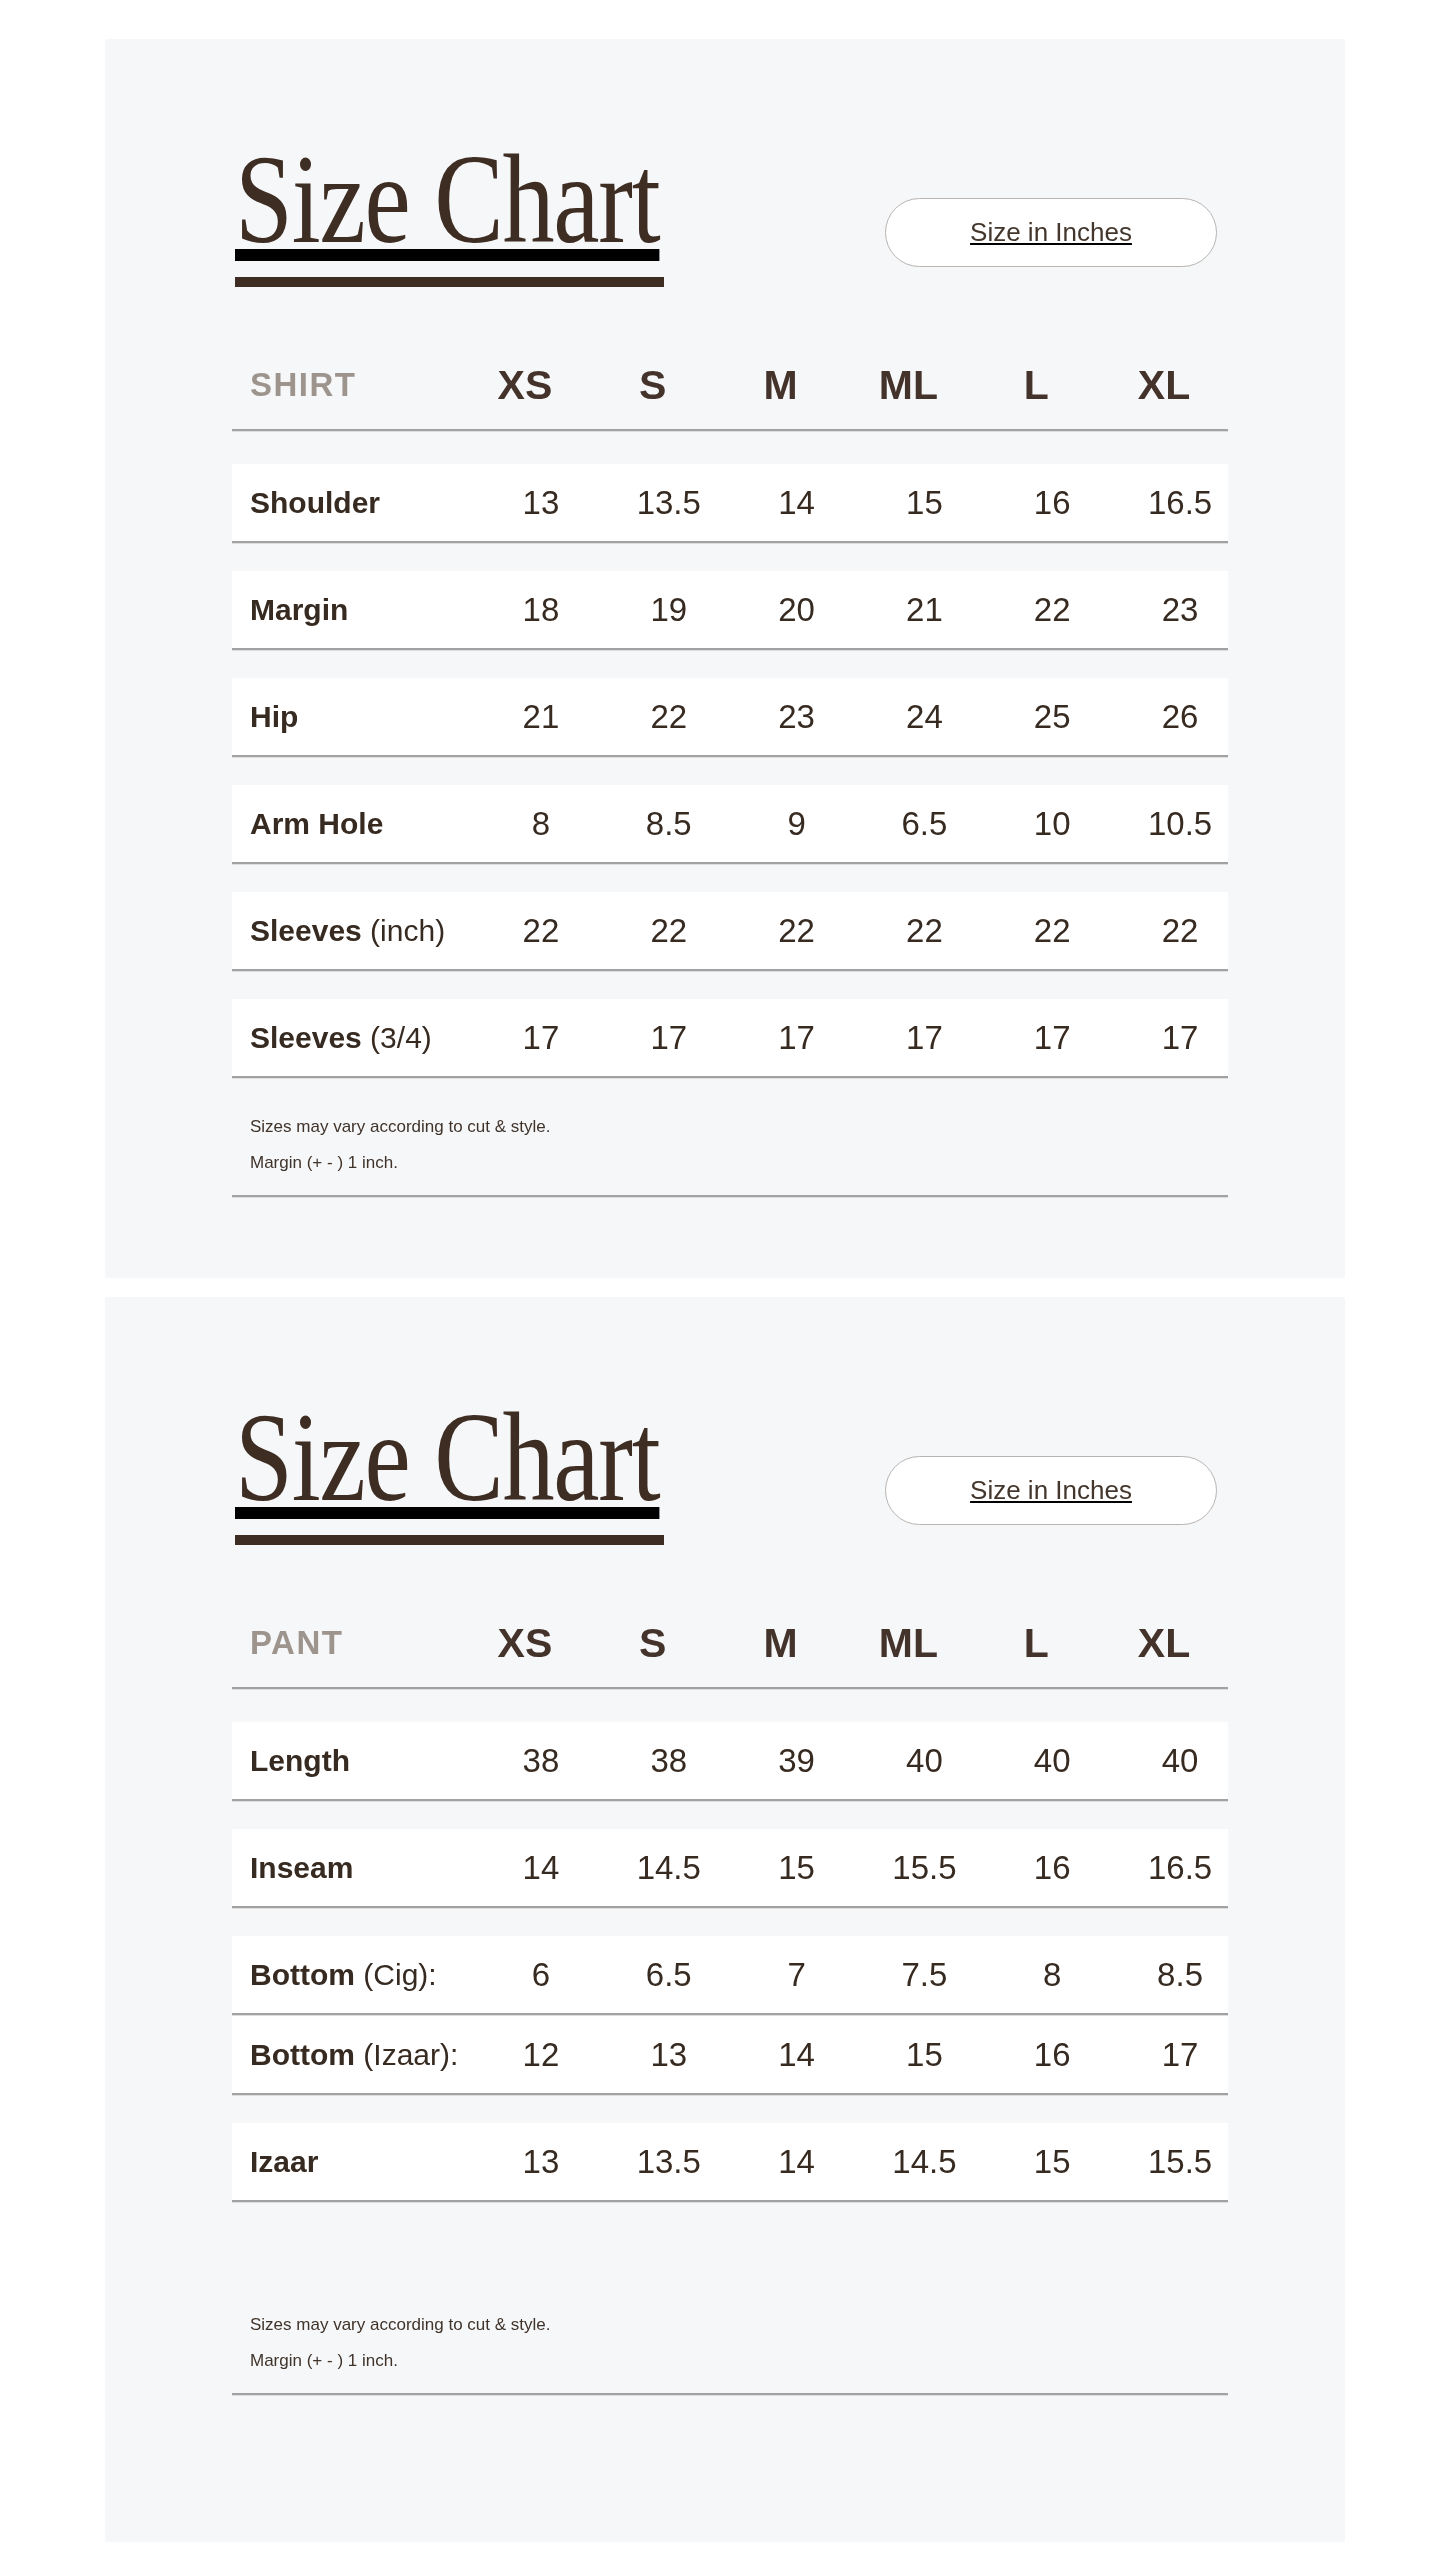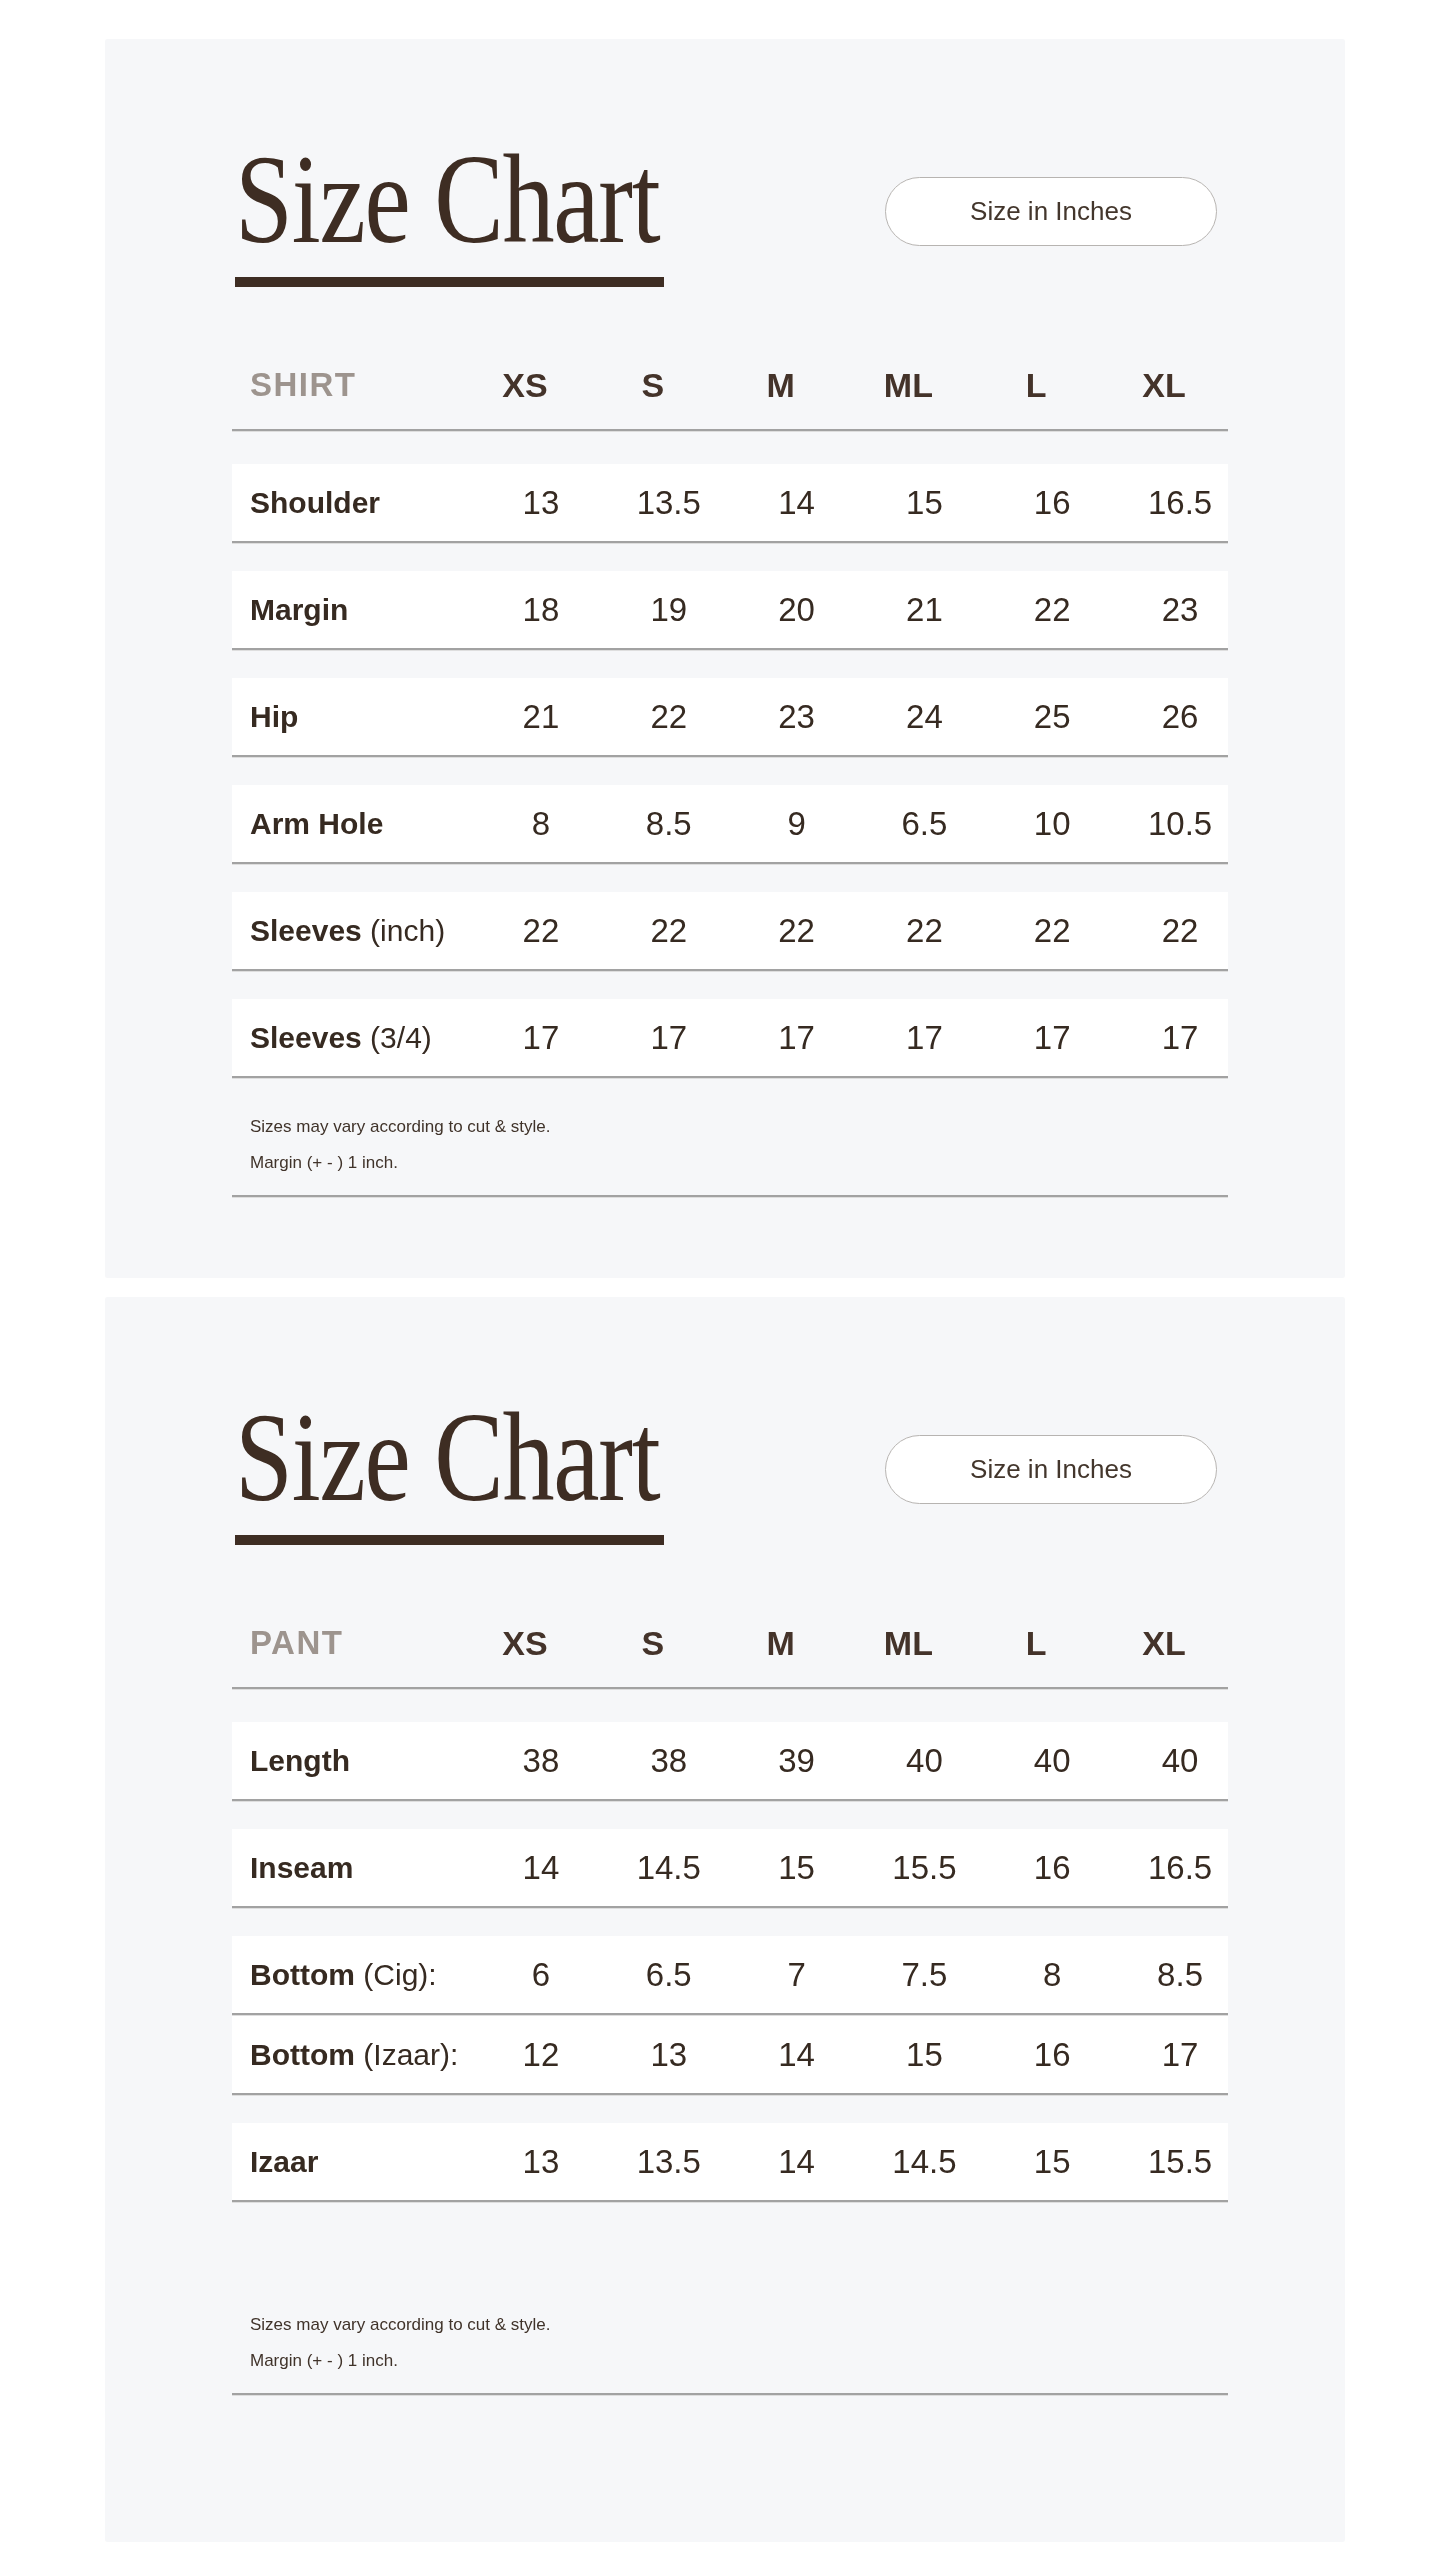--- a/index.html
+++ b/index.html
@@ -25,22 +25,23 @@
     margin-left:105px;
     background:var(--panel-bg);
     border-radius:2.3px;
     overflow:hidden;
   }
   .panel-1{height:1239px;margin-top:39px;}
   .panel-2{height:1245px;margin-top:19px;}
 
   .chart-header{
     display:flex;
-    align-items:flex-start;
+    align-items:center;
     padding:97px 0 0 130px;
+    text-decoration:underline;
   }
   .title-wrap{display:block;}
   .chart-title{
     margin:0;
     font-family:"Liberation Serif", serif;
     font-weight:400;
     font-size:127px;
     line-height:1;
     color:var(--accent);
     letter-spacing:-1.5px;
@@ -119,21 +120,21 @@
     color:var(--text-dark);
     white-space:nowrap;
   }
   .t-row.head .cell.label{
     font-size:33px;
     letter-spacing:1.5px;
     color:var(--gray-label);
   }
   .t-row.head .cell.val{
     font-weight:700;
-    font-size:34px;
+    font-size:41px;
     color:var(--head-dark);
   }
 
   .notes{
     width:996px;
     margin:39px 0 0 127px;
     font-size:17px;
     color:#40332a;
   }
   .panel-2 .notes{margin-top:113px;}

